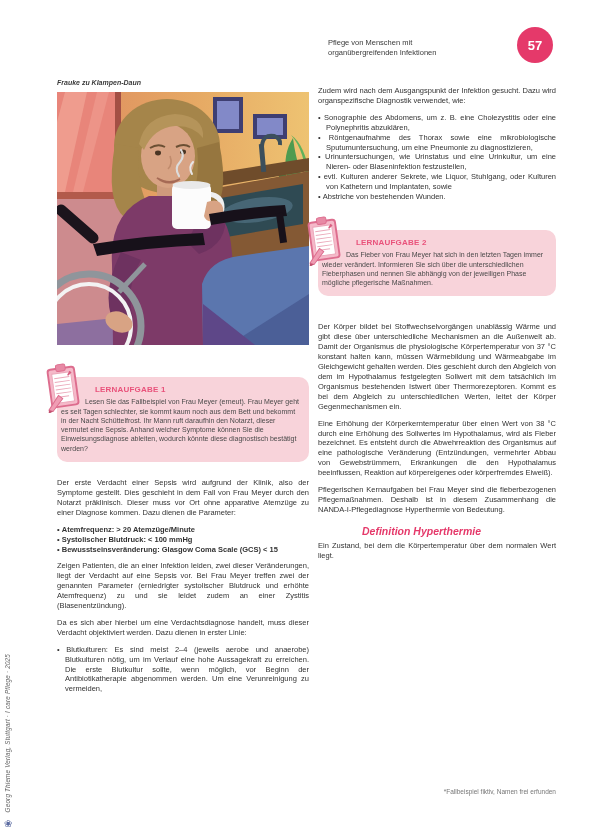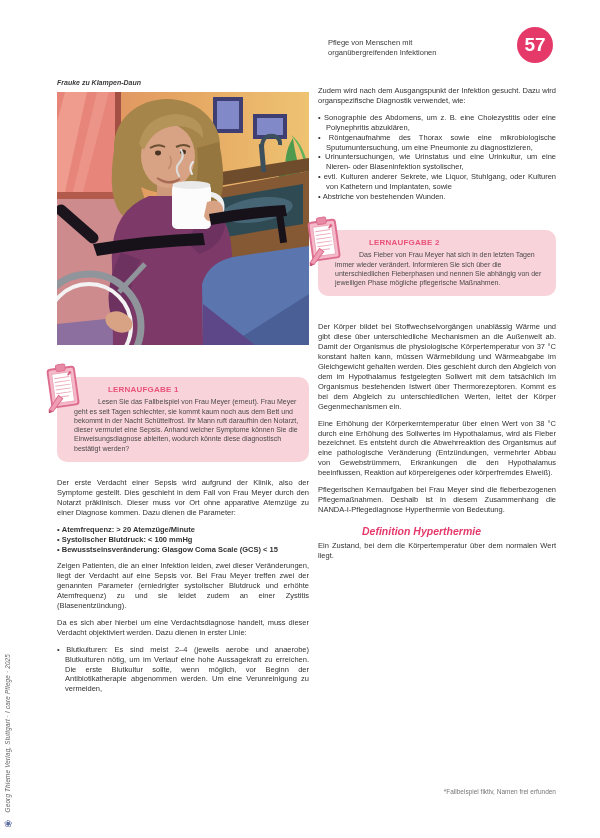--- a/index.html
+++ b/index.html
@@ -25,39 +25,39 @@
     position:absolute;left:57px;top:79px;font-size:7px;font-weight:bold;
     font-style:italic;color:#3a3a3a;
   }
   .chapter{
     position:absolute;left:328px;top:38px;width:180px;
     font-size:7.5px;line-height:9.5px;color:#3a3a3a;
   }
   .page-badge{
     position:absolute;left:517px;top:27px;width:36px;height:36px;
     border-radius:50%;background:var(--accent);color:#fff;font-weight:bold;
-    font-size:19px;display:flex;align-items:center;justify-content:center;
+    font-size:13px;display:flex;align-items:center;justify-content:center;
   }
   
   .col{position:absolute;font-size:7.5px;line-height:9.9px;text-align:justify;hyphens:auto;}
   .col-left{left:57px;top:92px;width:252px;}
   .col-right{left:318px;top:86px;width:238px;}
   .col p{margin-bottom:7px;}
   .indent-block{padding-left:9px;}
   ul.bullets{list-style:none;margin-bottom:7px;}
   ul.bullets li{padding-left:8px;text-indent:-8px;margin-bottom:0;}
   ul.bullets li::before{content:"•\00a0";}
   ul.bullets-bold li{font-weight:bold;}
   b{font-weight:normal;}
   
   .illu{display:block;width:252px;height:253px;margin-bottom:0;}
   
   .task-wrap{position:relative;margin-top:32px;margin-bottom:16px;}
   .task-box{
-    background:var(--box-bg);border-radius:10px;padding:8px 10px 9px 17px;
+    background:var(--box-bg);border-radius:10px;padding:8px 10px 9px 4px;
     font-size:7px;line-height:9.3px;text-align:left;
   }
   .task-heading{
     color:var(--box-heading);font-weight:bold;font-size:8px;
     margin-left:34px;margin-bottom:3px;letter-spacing:0.2px;
   }
   .task-text{text-indent:24px;color:#4a4a4a;}
   .task-icon{position:absolute;left:-12px;top:-14px;width:38px;height:50px;}
   
   .def-heading{
@@ -231,21 +231,21 @@
     </ul>
   </div>
 
   <div class="col col-right">
 
     <p>Zudem wird nach dem Ausgangspunkt der Infektion gesucht. Dazu wird organspezifische Diagnostik verwendet, wie:</p>
 
     <ul class="bullets">
       <li><span>Sonographie des Abdomens, um z. B. eine Cholezystitis oder eine Polynephritis abzuklären,</span></li>
       <li><span>Röntgenaufnahme des Thorax sowie eine mikrobiologische Sputumuntersuchung, um eine Pneumonie zu diagnostizieren,</span></li>
-      <li><span>Urinuntersuchungen, wie Urinstatus und eine Urinkultur, um eine Nieren- oder Blaseninfektion systolischer,</span></li>
+      <li><span>Urinuntersuchungen, wie Urinstatus und eine Urinkultur, um eine Nieren- oder Blaseninfektion festzustellen,</span></li>
       <li><span>evtl. Kulturen anderer Sekrete, wie Liquor, Stuhlgang, oder Kulturen von Kathetern und Implantaten, sowie</span></li>
       <li><span>Abstriche von bestehenden Wunden.</span></li>
     </ul>
 
     <div class="task-wrap" style="margin-top:28px;margin-bottom:26px;">
       <svg class="task-icon" viewBox="0 0 40 52">
         <use href="#clipboard-icon"></use>
       </svg>
       <div class="task-box">
         <div class="task-heading">LERNAUFGABE 2</div>

